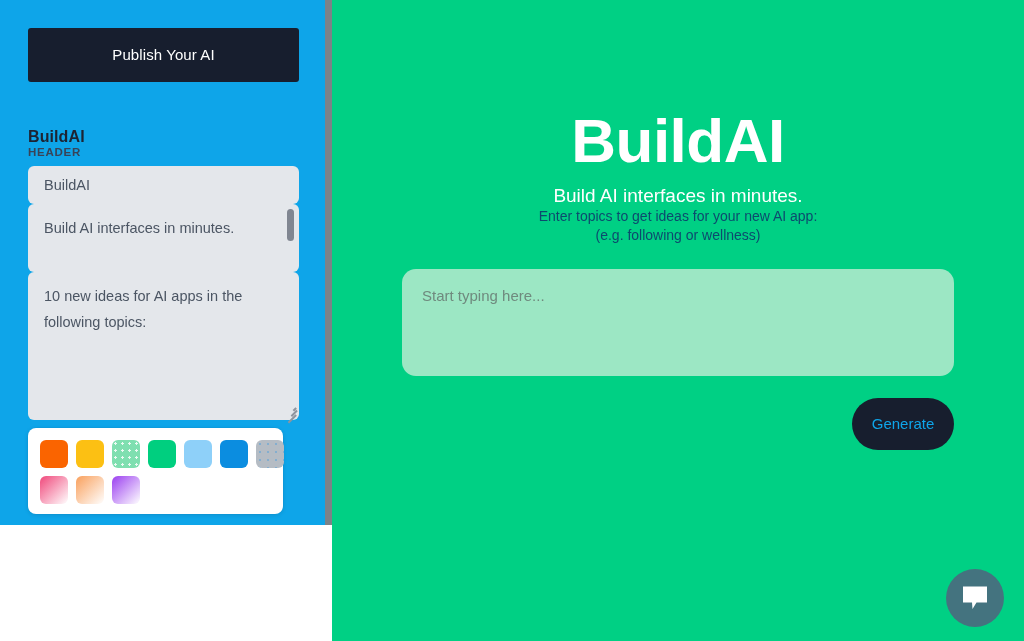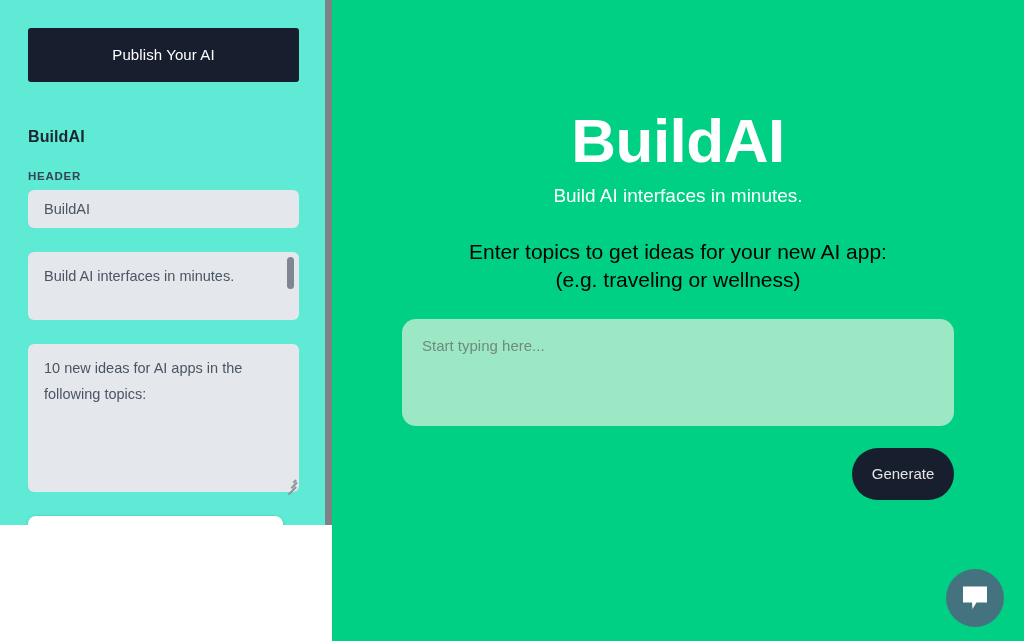--- a/index.html
+++ b/index.html
@@ -16,21 +16,21 @@
     width: 1024px;
     height: 641px;
     display: flex;
   }
 
   
   .editor-panel {
     position: relative;
     width: 332px;
     height: 525px;
-    background: #5eead4;
+    background: #0ea5e9;
     overflow: hidden;
     flex: 0 0 332px;
   }
   .editor-inner {
     position: absolute;
     top: 0; left: 0;
     width: 326px;
     padding: 28px 28px 0 28px;
   }
 
@@ -52,21 +52,21 @@
   }
 
   .panel-title {
     margin-top: 46px;
     font-size: 16px;
     font-weight: bold;
     color: #1d2433;
     letter-spacing: 0.1px;
   }
 
-  .field-group { margin-top: 24px; }
+  .field-group { }
   .field-label {
     font-size: 11.5px;
     font-weight: bold;
     color: #394357;
     letter-spacing: 0.75px;
     margin-bottom: 8px;
     text-transform: uppercase;
   }
 
   .text-input {
@@ -207,23 +207,22 @@
     line-height: 1.05;
     letter-spacing: -0.5px;
   }
   .hero-subtitle {
     margin-top: 12px;
     font-size: 19px;
     color: #ffffff;
     font-weight: 400;
   }
   .hero-prompt {
-    margin-top: 31px;
-    font-size: 21px;
-    color: #000000;
+    font-size: 14px;
+    color: #0c4a6e;
     line-height: 1.35;
     font-weight: 400;
   }
 
   .preview-form {
     margin: 0 auto;
     width: 552px;
     padding-top: 24px;
   }
   .preview-textarea {
@@ -244,21 +243,21 @@
 
   .generate-row {
     display: flex;
     justify-content: flex-end;
     margin-top: 22px;
   }
   .generate-button {
     width: 102px;
     height: 52px;
     background: #171e2e;
-    color: #e5e5e5;
+    color: #0ea5e9;
     border: none;
     border-radius: 26px;
     font-family: "Liberation Sans", sans-serif;
     font-size: 15px;
     cursor: pointer;
   }
 
   .footer-credit {
     position: absolute;
     left: 0; right: 0;
@@ -351,21 +350,21 @@
     </div>
   </aside>
 
   <main class="preview-panel">
 
     <div class="preview-hero">
       <div class="hero-title">BuildAI</div>
       <div class="hero-subtitle">Build AI interfaces in minutes.</div>
       <div class="hero-prompt">
         <div>Enter topics to get ideas for your new AI app:</div>
-        <div>(e.g. traveling or wellness)</div>
+        <div>(e.g. following or wellness)</div>
       </div>
     </div>
 
     <div class="preview-form">
       <textarea class="preview-textarea" placeholder="Start typing here..." style=""></textarea>
       <div class="generate-row">
         <button class="generate-button">Generate</button>
       </div>
     </div>
 

